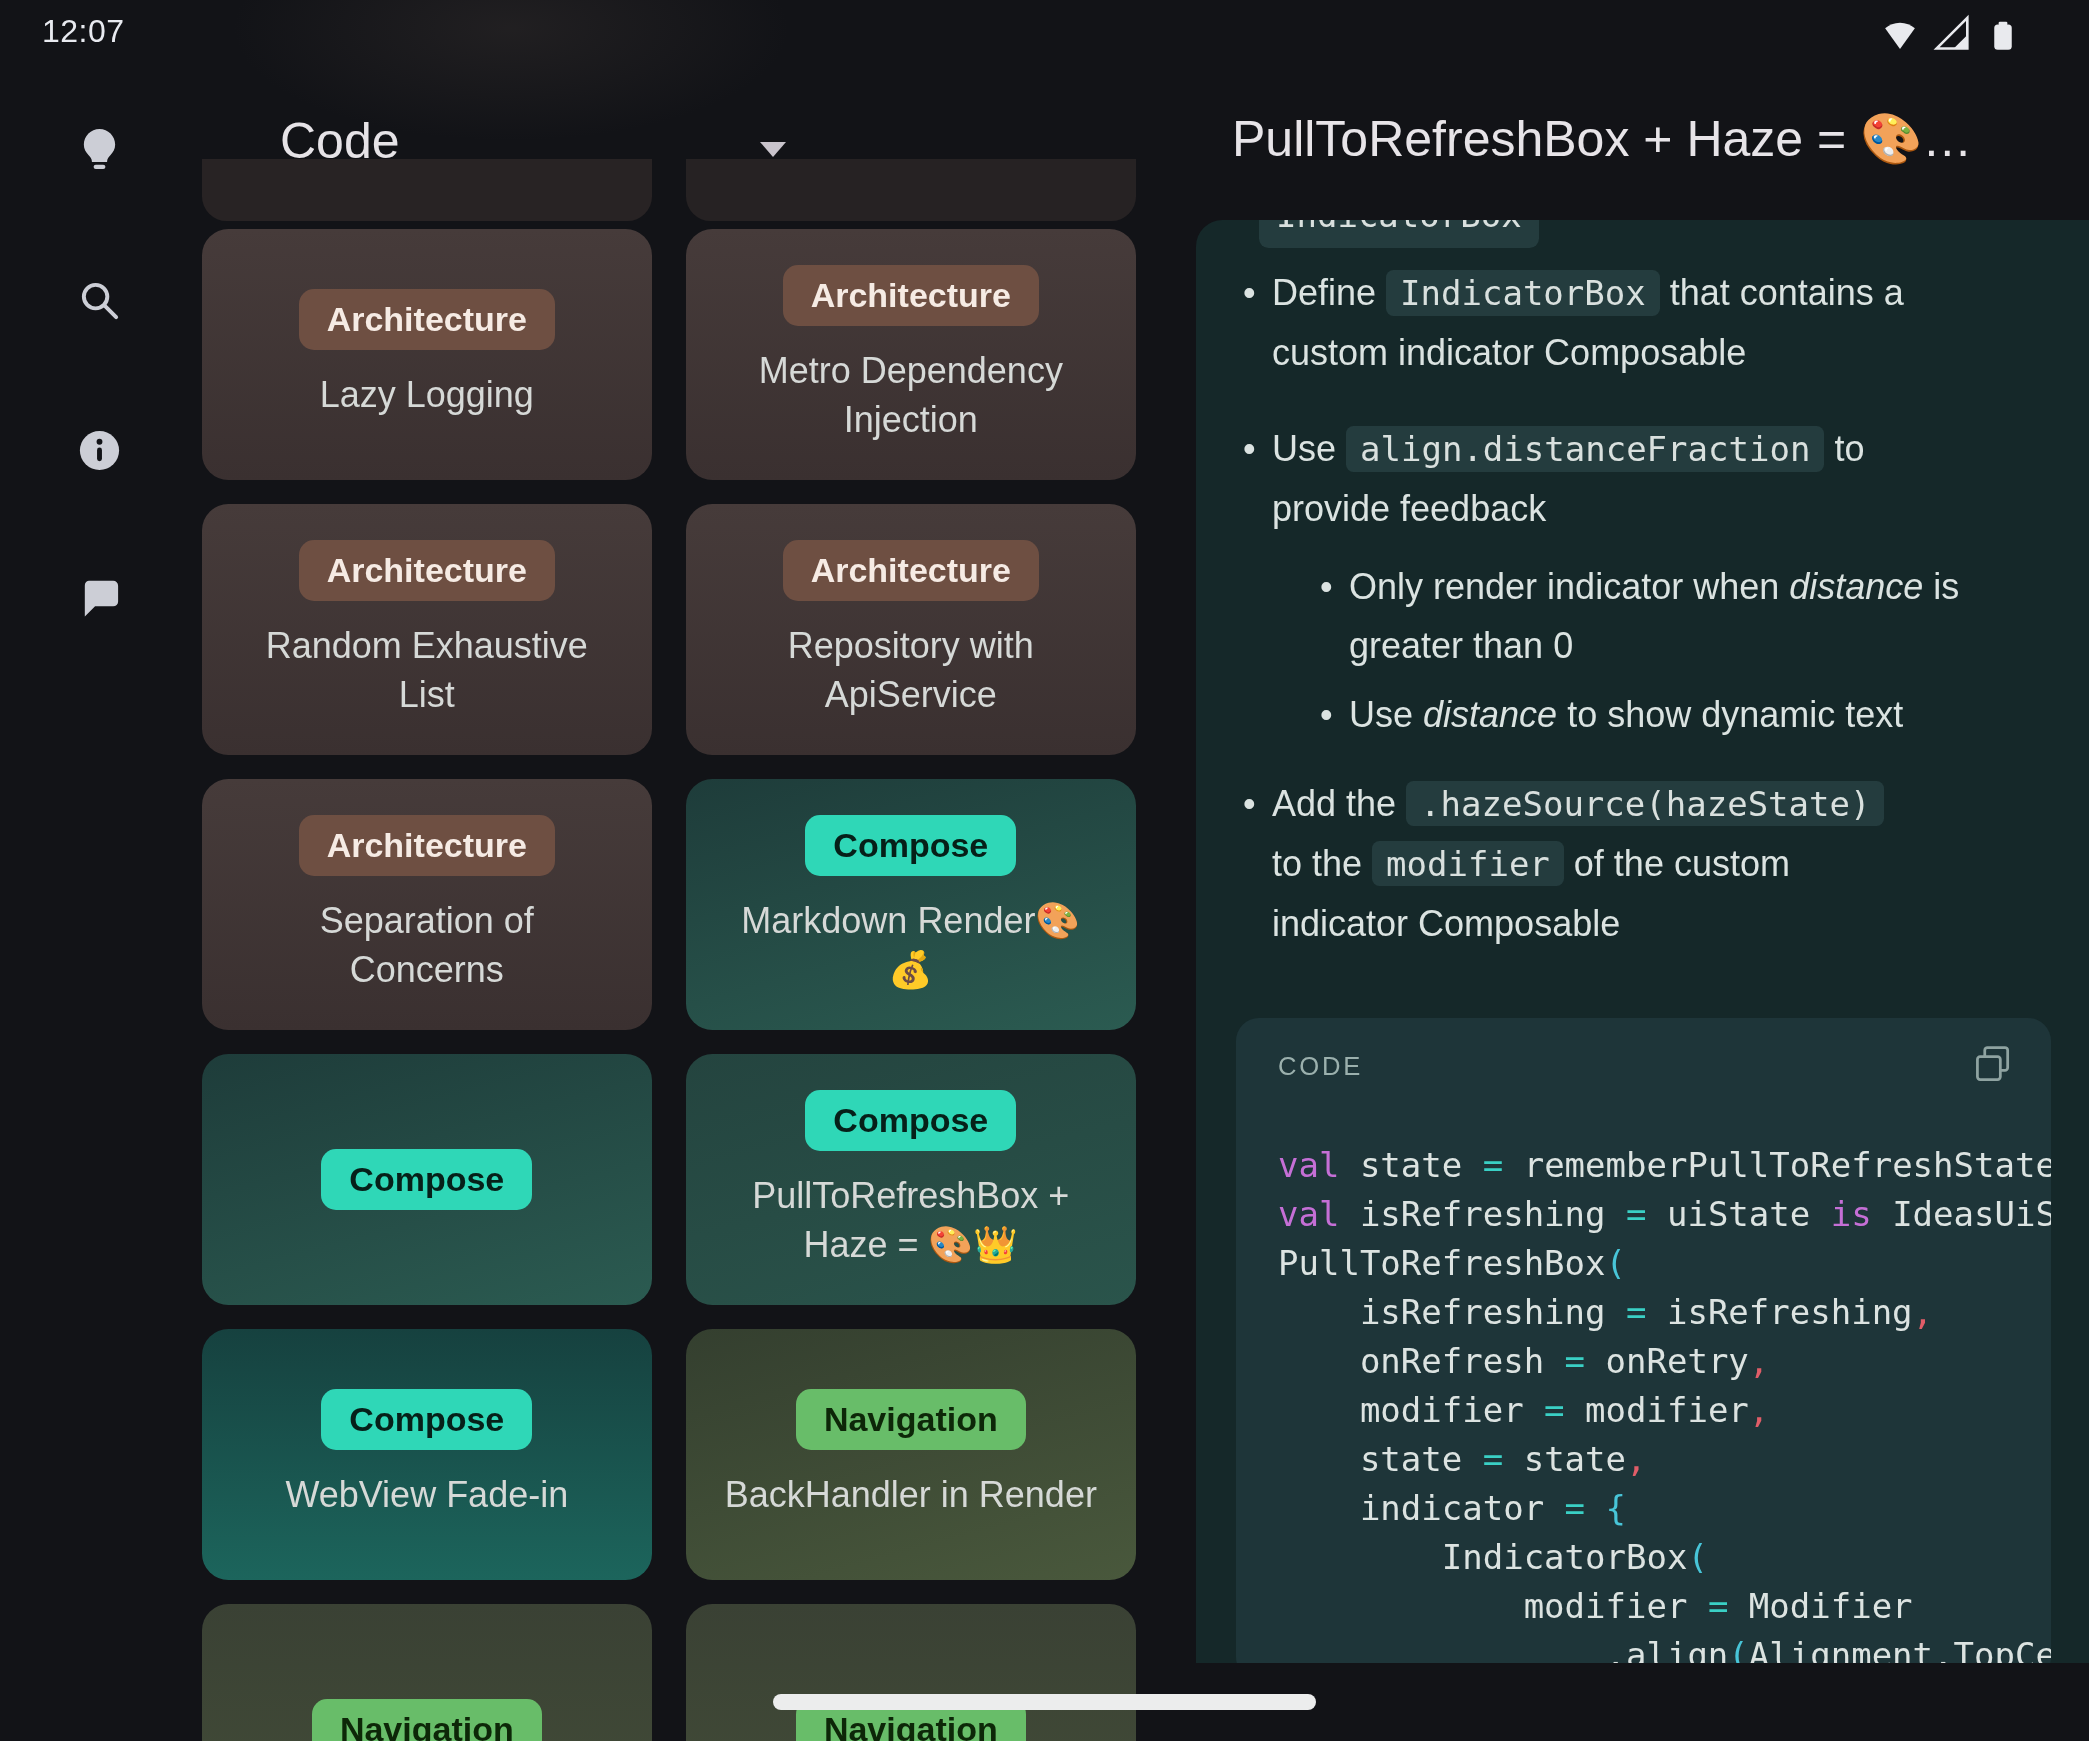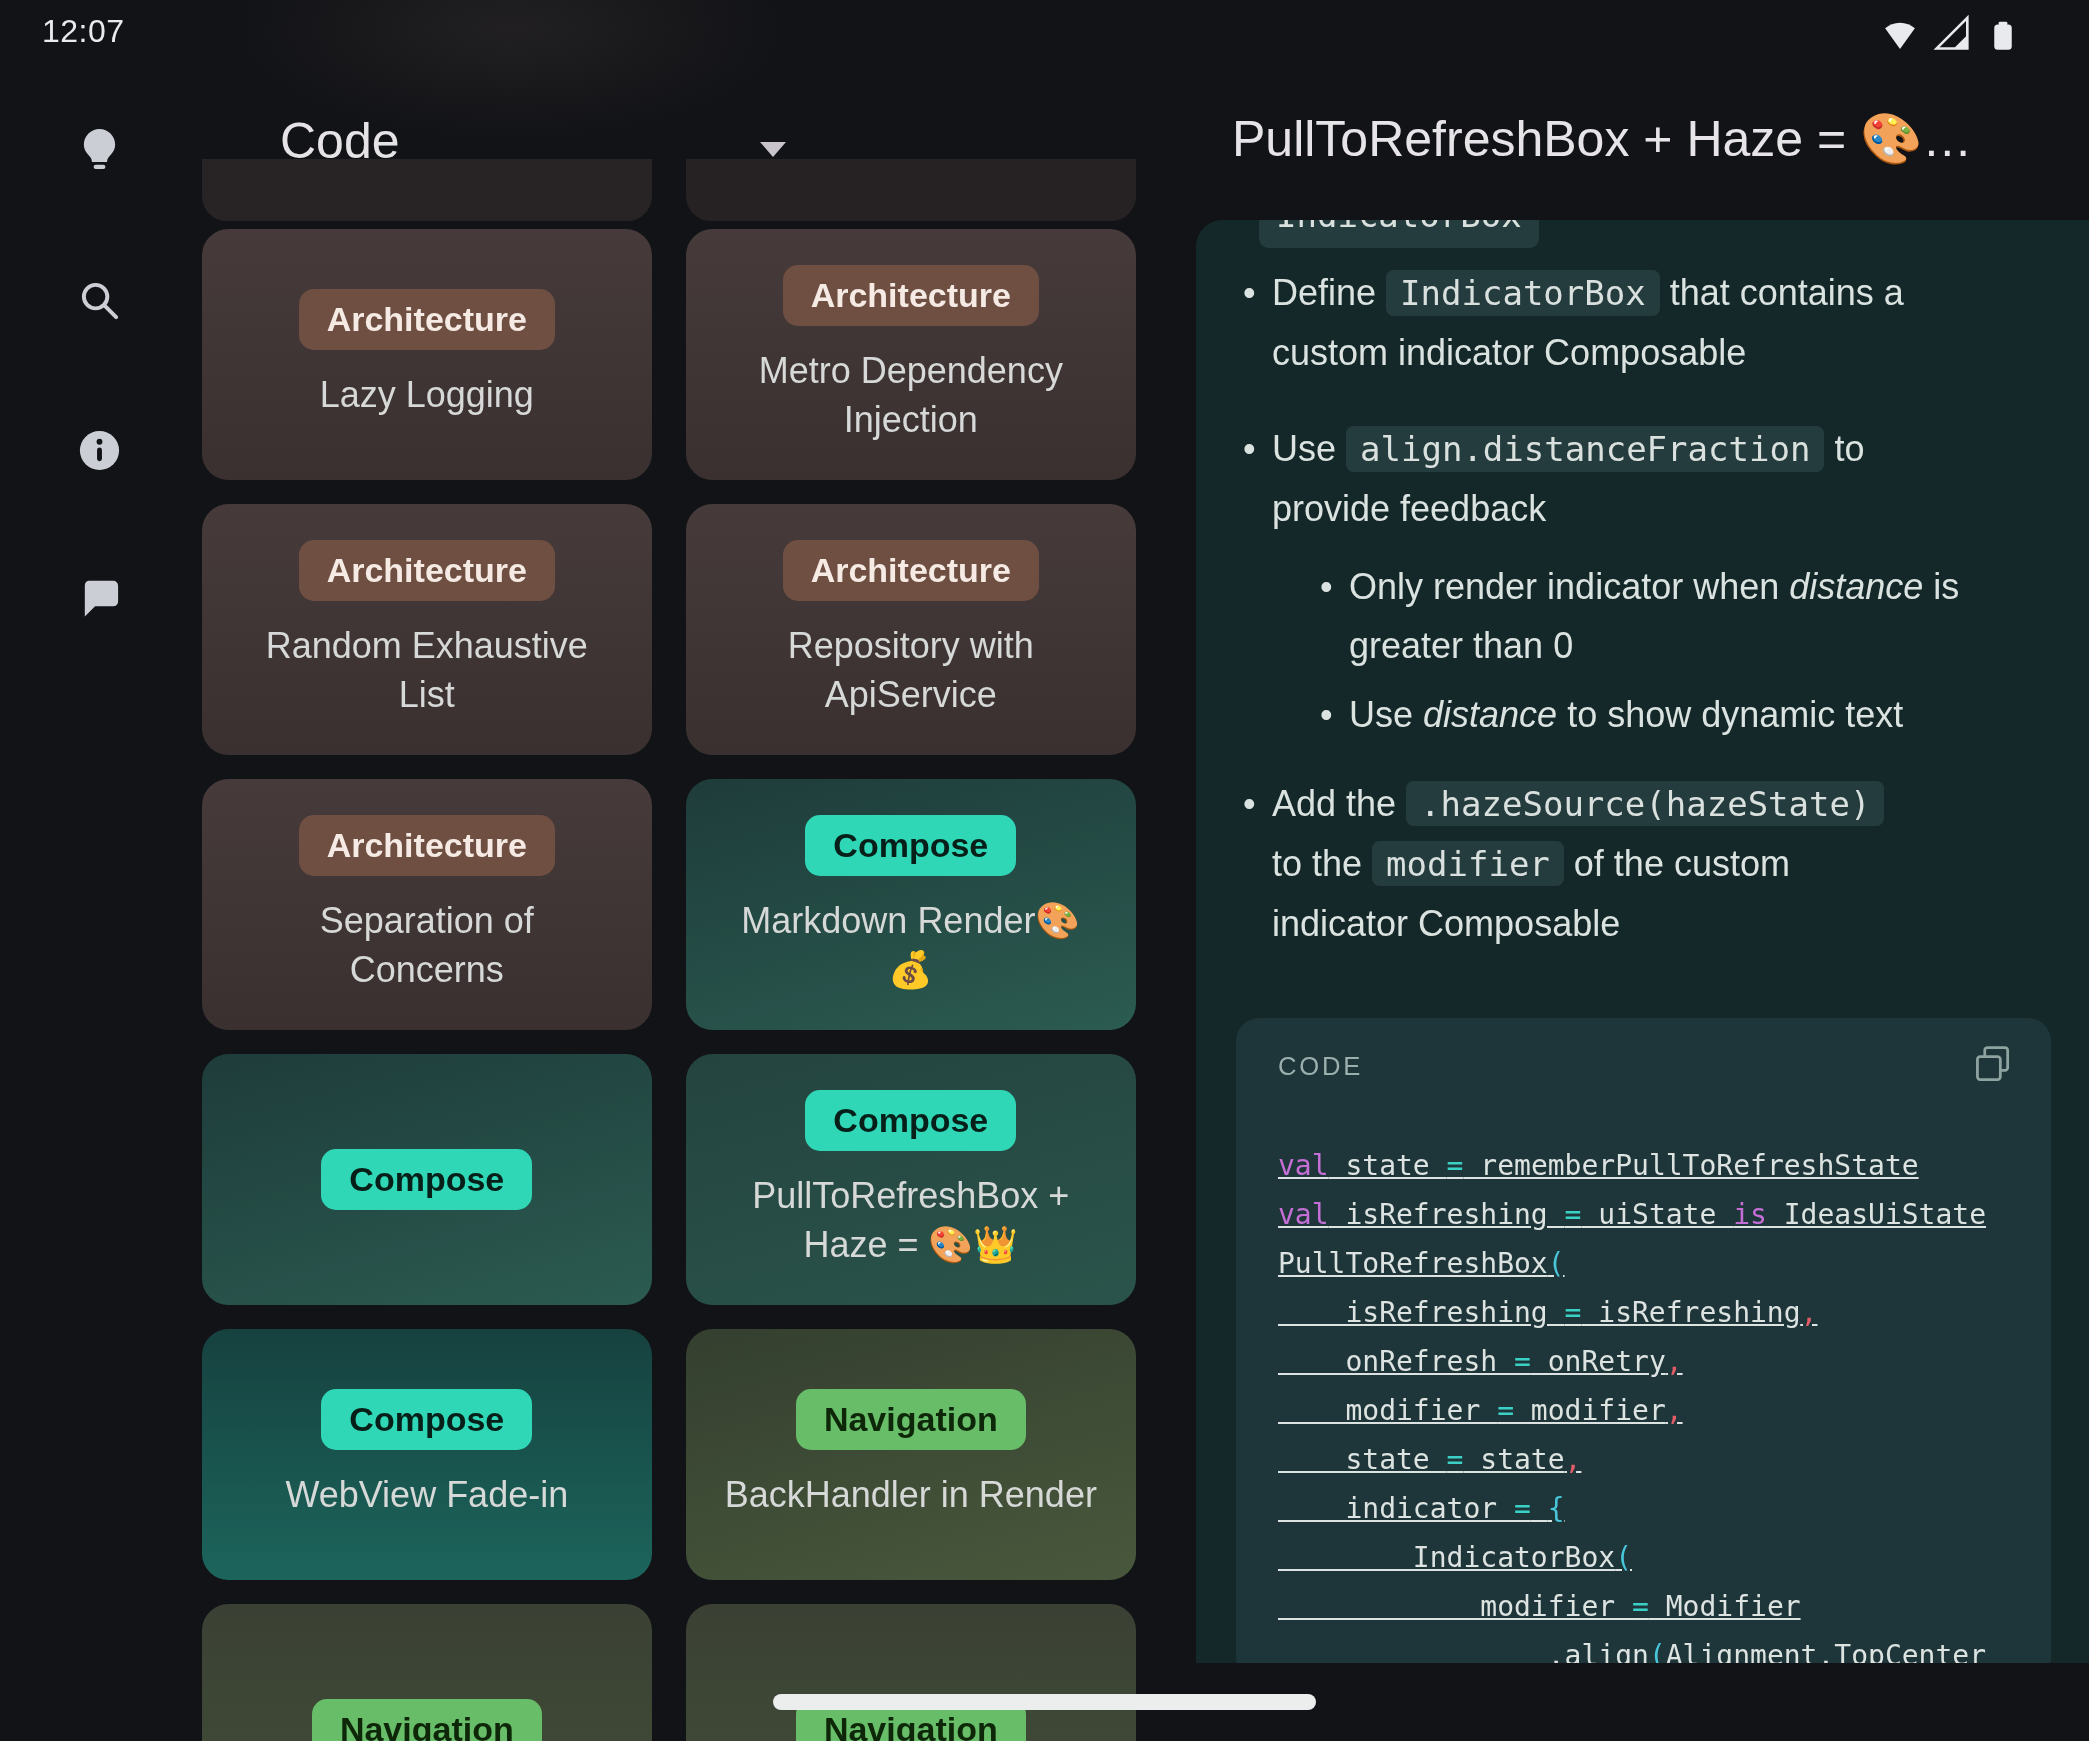--- a/index.html
+++ b/index.html
@@ -59,21 +59,21 @@
   .bullet::before{content:"•";position:absolute;left:0;top:0;color:#dbe3e1;}
   .bullet.sub{margin-left:77px;}
   .bullet .chip{background:#243c3e;border-radius:7.6px;padding:2.8px 14px;
     font-family:"DejaVu Sans Mono",monospace;font-size:34px;color:#d9e0de;}
   .bullet em{font-style:italic;}
   .code-card{position:absolute;left:40px;top:798px;width:815px;height:662px;
     background:#1e3539;border-radius:23px;}
   .code-label{position:absolute;left:42px;top:34px;font-size:25.6px;letter-spacing:2.8px;color:#9bb0ad;font-weight:500;}
   .copy-btn{position:absolute;right:36px;top:24.6px;width:45px;height:45px;display:flex;align-items:center;justify-content:center;}
   .code-lines{position:absolute;left:42px;top:123px;right:0;bottom:0;overflow:hidden;
-    font-family:"DejaVu Sans Mono",monospace;font-size:28px;line-height:49px;white-space:pre;color:#dce3e1;text-decoration:underline;}
+    font-family:"DejaVu Sans Mono",monospace;font-size:34px;line-height:49px;white-space:pre;color:#dce3e1;}
   .tok-k{color:#c56fd6;} .tok-o{color:#3ad0c5;} .tok-b{color:#48c5d8;}
   .tok-c{color:#e05d68;} .tok-p{color:#dce3e1;}
   
   .gesture-pill{position:absolute;left:773px;top:1694px;width:543px;height:16px;border-radius:8.5px;
     background:#eceded;z-index:50;}
 </style>
 </head>
 <body>
 
 <div class="time">12:07</div>

